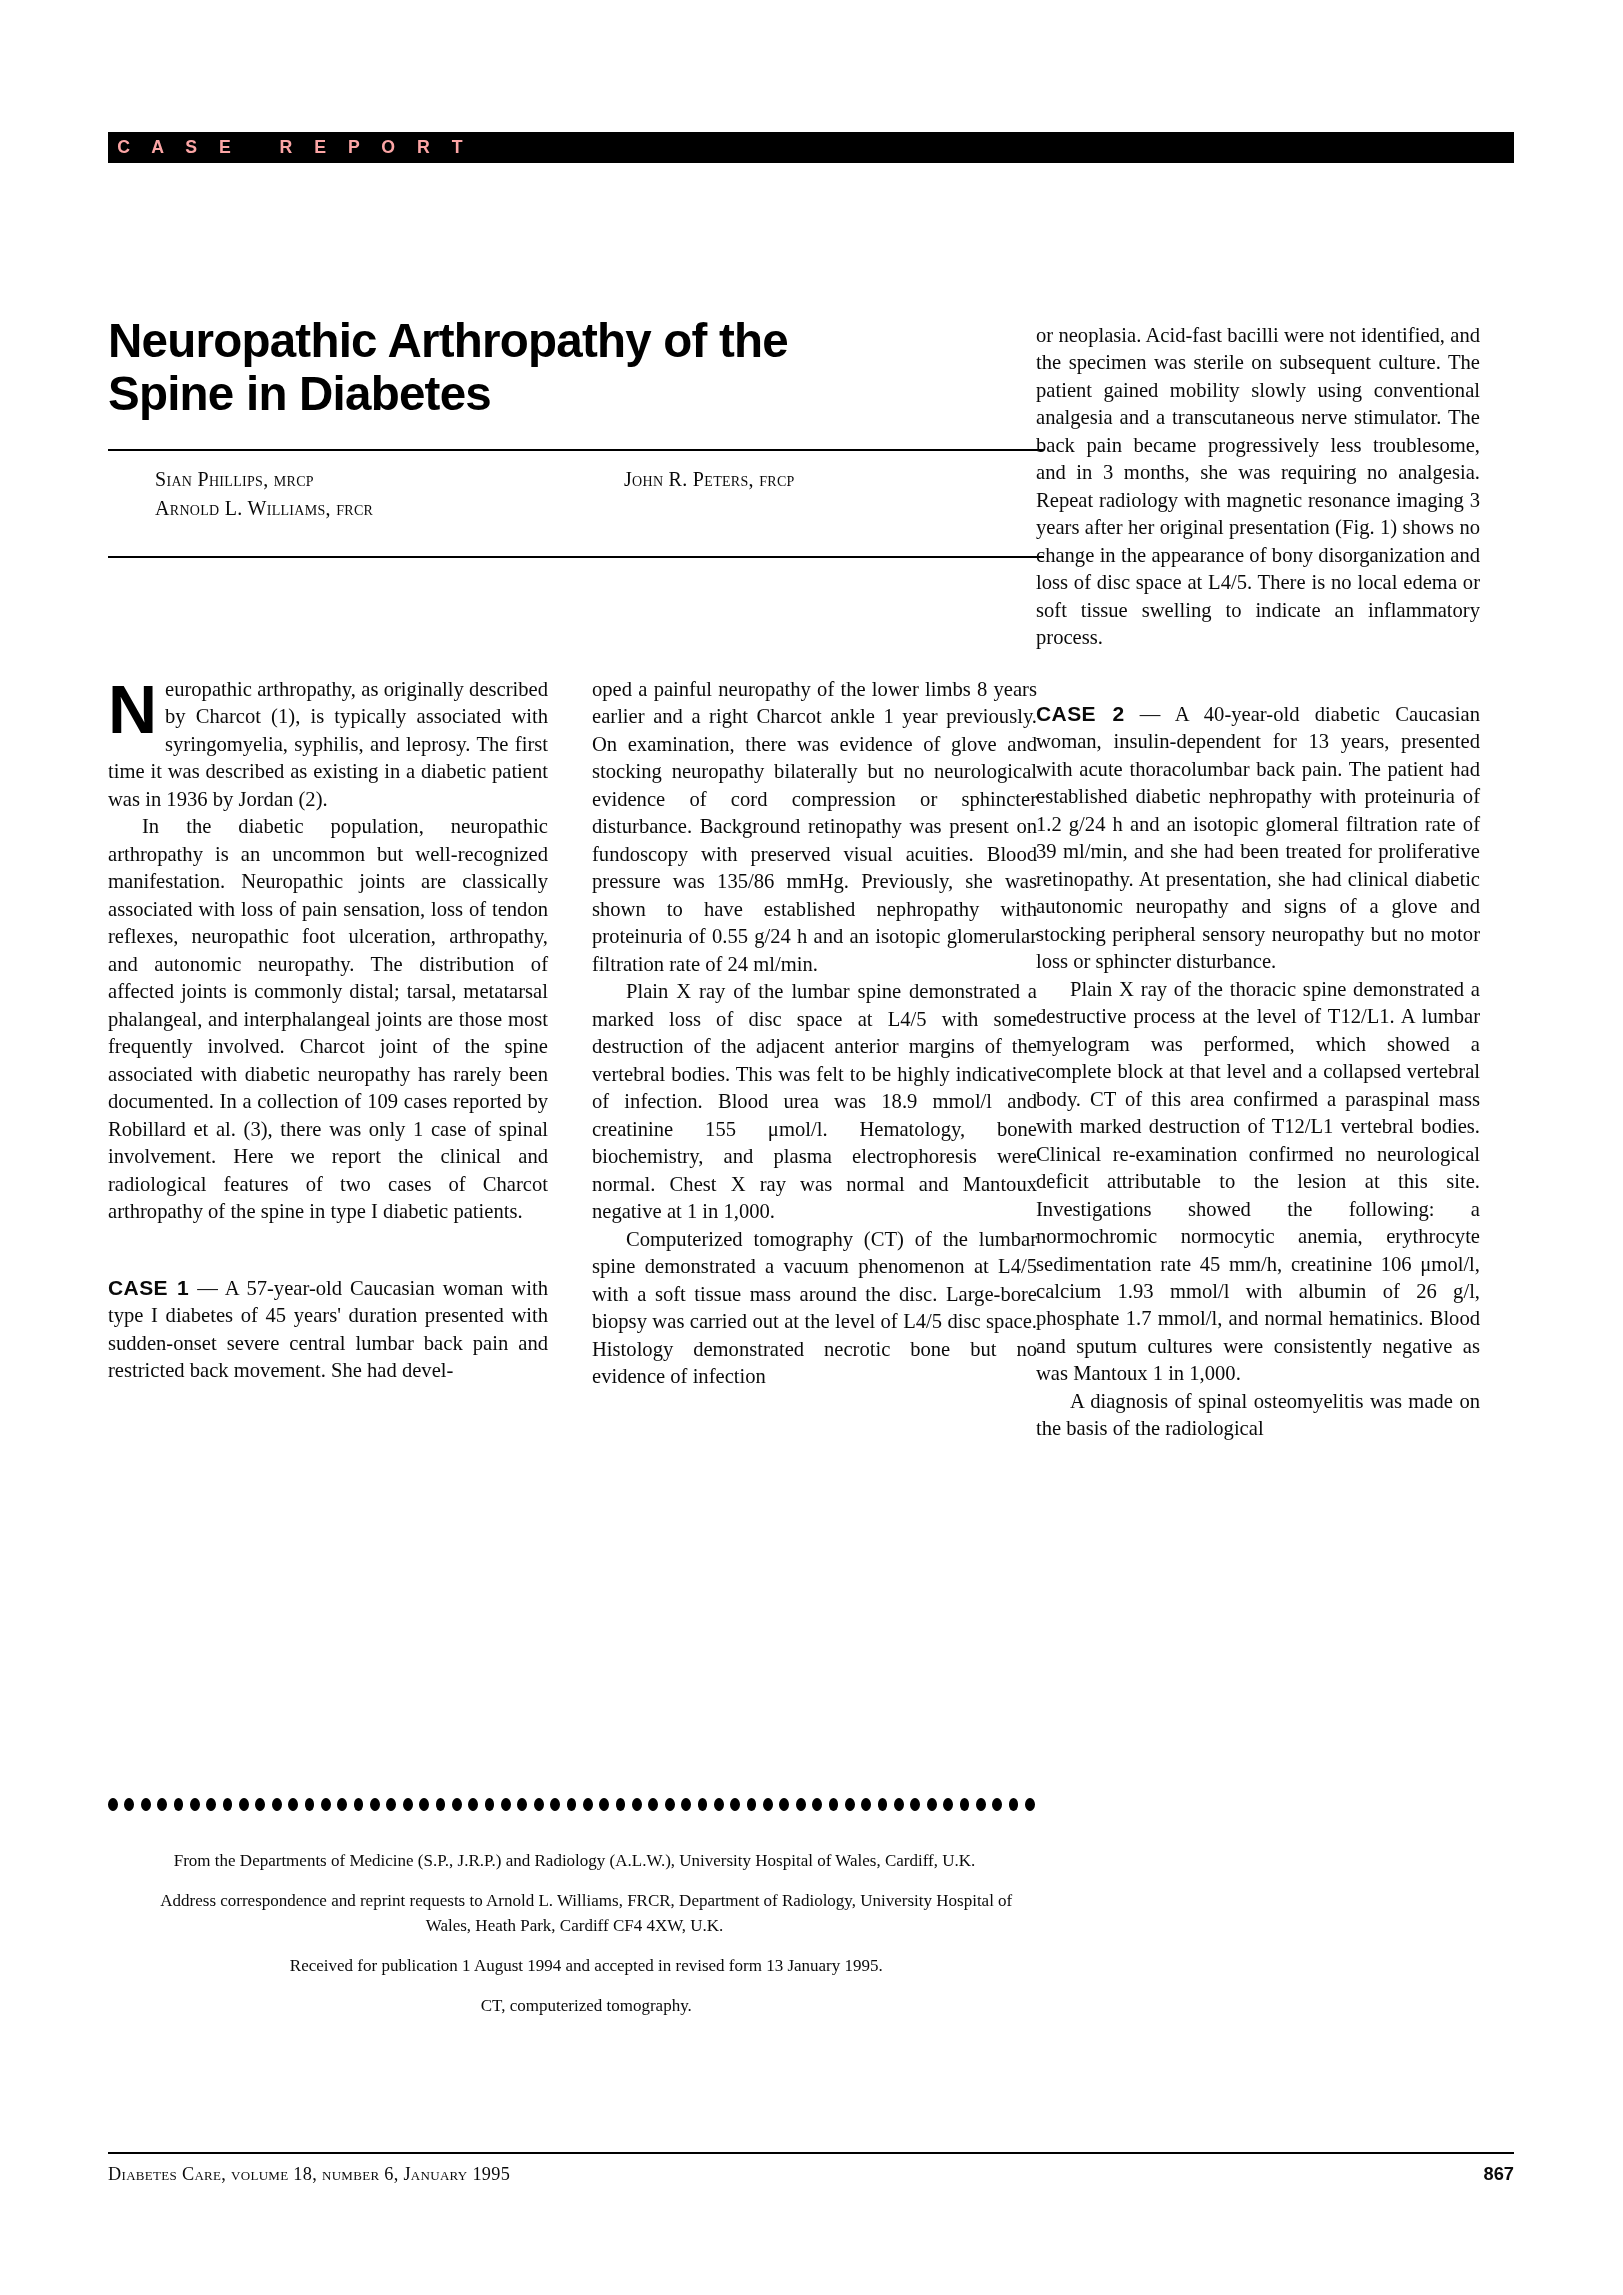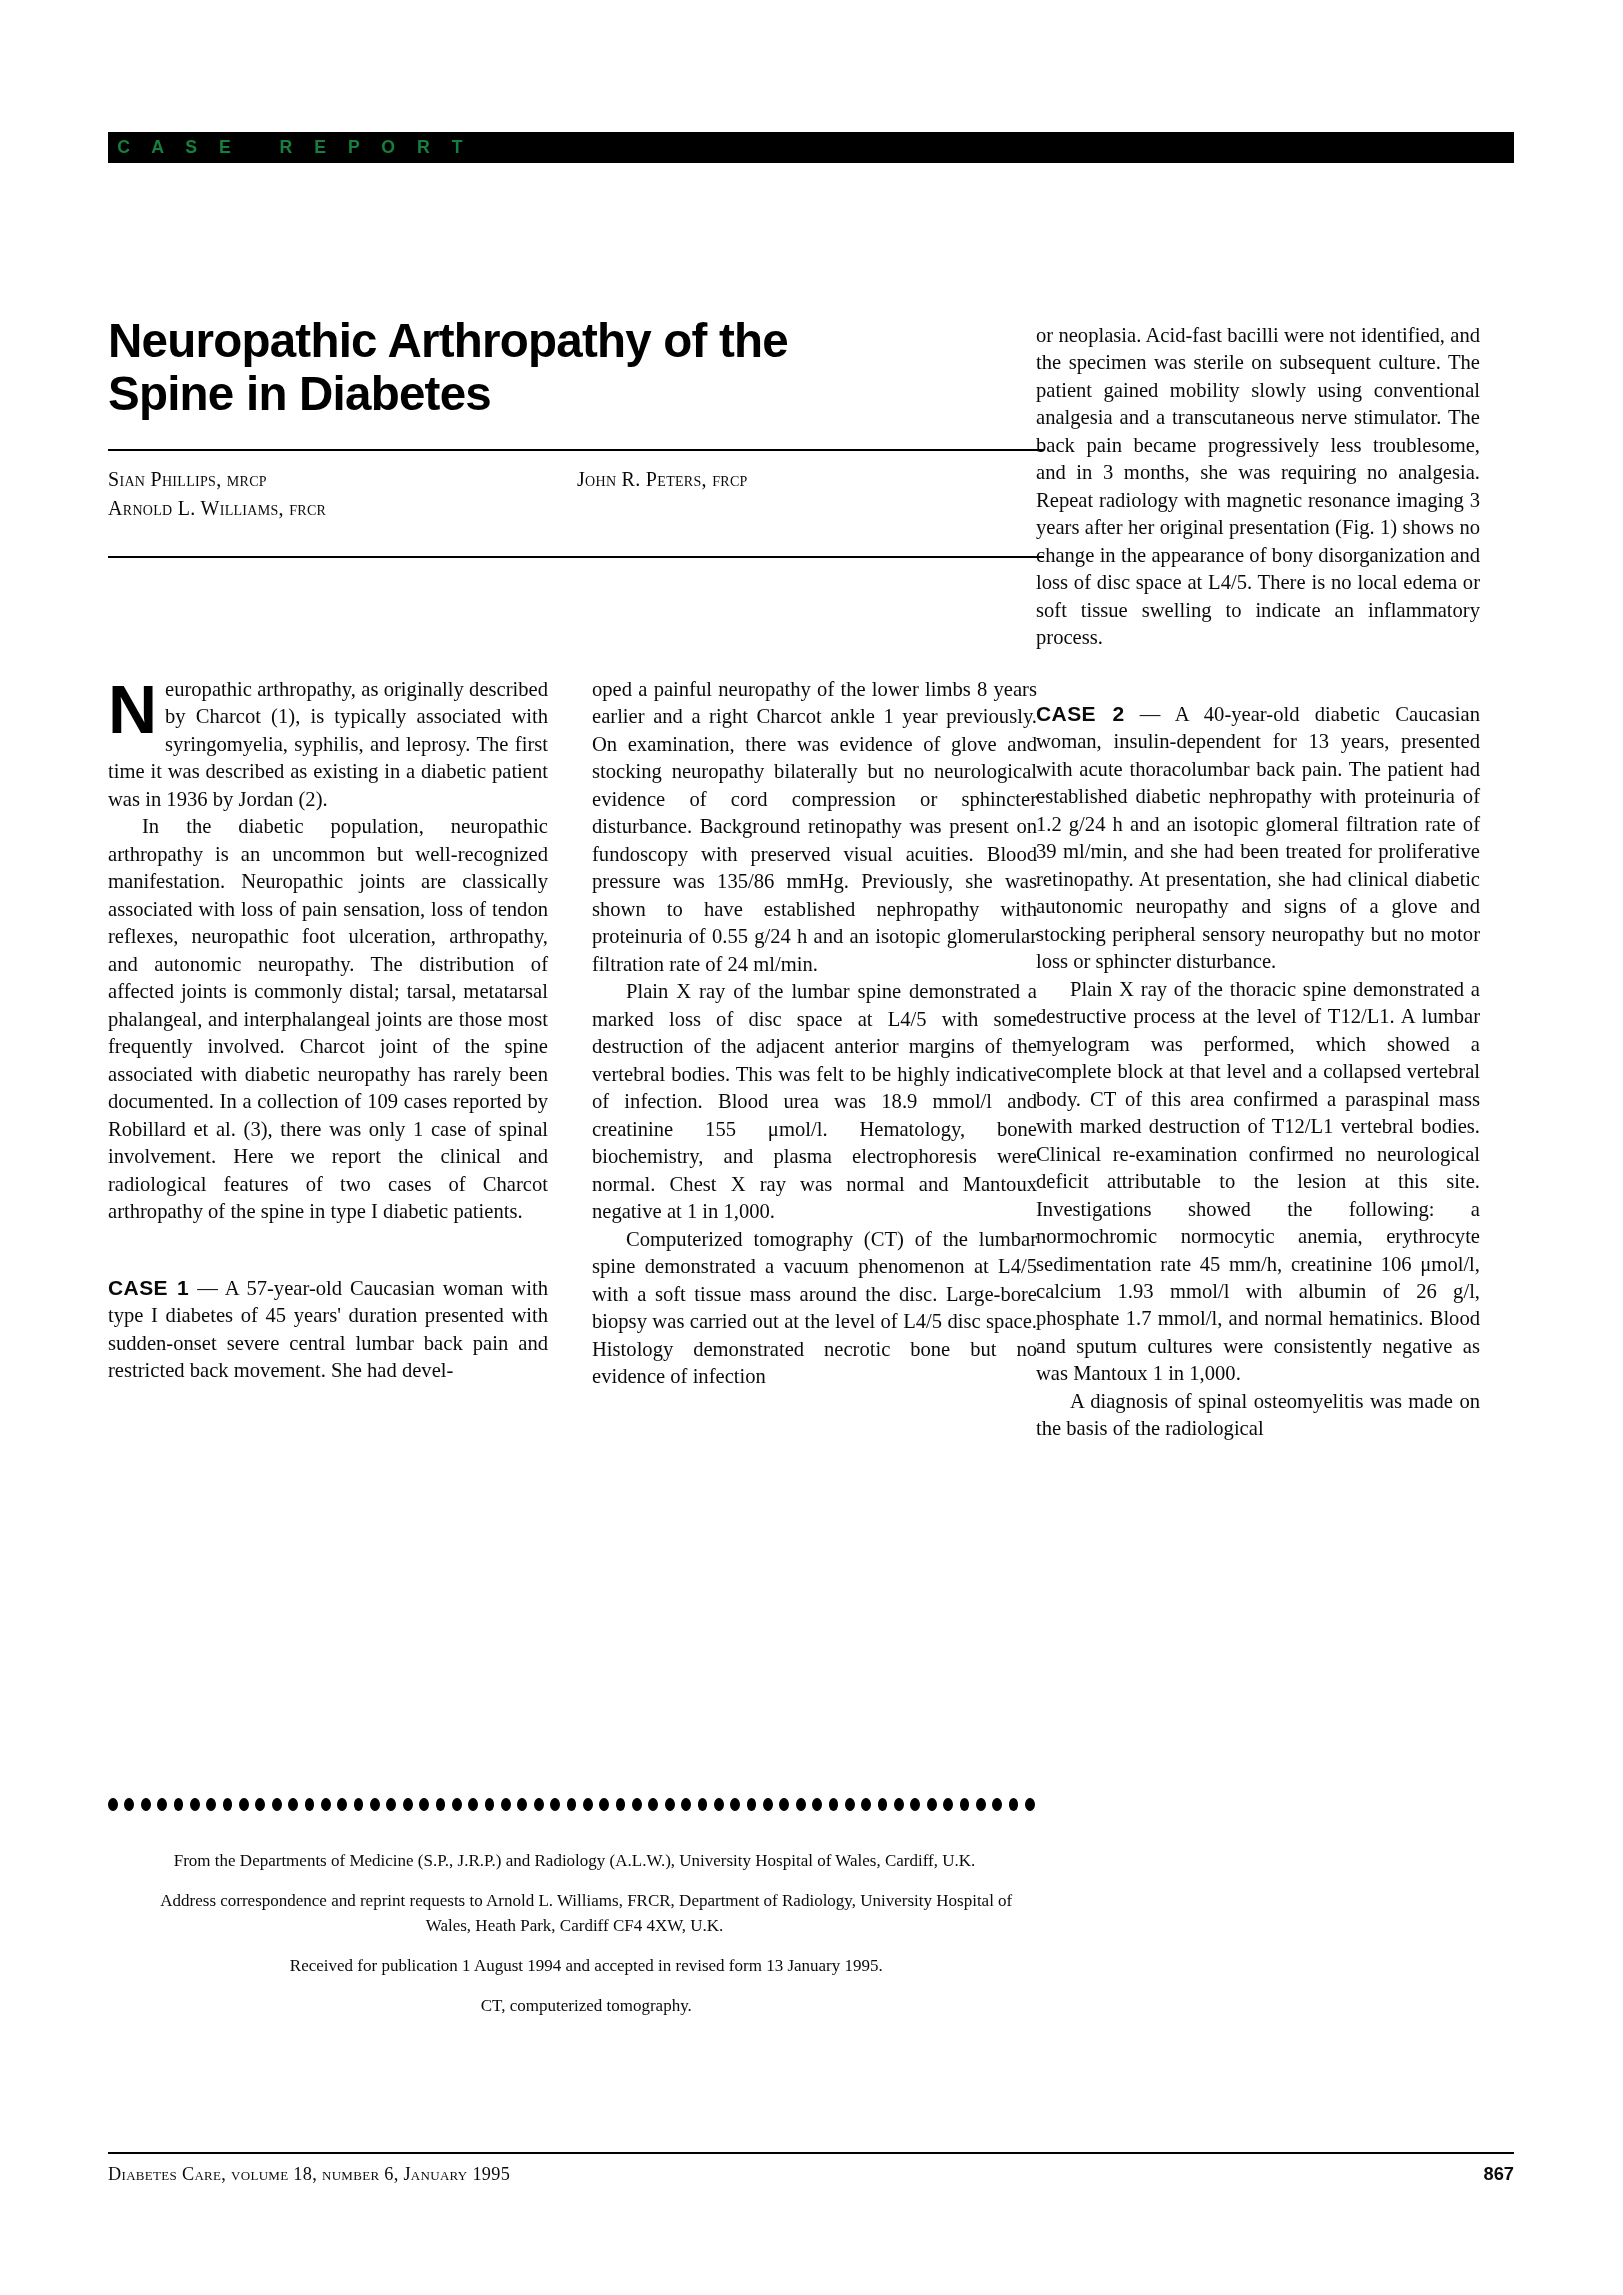--- a/index.html
+++ b/index.html
@@ -28,21 +28,21 @@
     top: 132px;
     width: 1406px;
     height: 31px;
     background: #000000;
     display: flex;
     align-items: center;
     padding-left: 9.2px;
     box-sizing: border-box;
   }
   .banner-label {
-    color: #15803d;
+    color: #fca5a5;
     font-family: "Liberation Sans", "DejaVu Sans", sans-serif;
     font-weight: bold;
     font-size: 17.7px;
     letter-spacing: 8.5px;
     line-height: 1;
     white-space: pre;
   }
 
   
   .left-region {
@@ -82,20 +82,21 @@
   .author-group { position: absolute; top: 0; }
   .author-group.left { left: 0; }
   .author-group.right { left: 469px; }
   .author-line {
     font-family: "Liberation Serif", "DejaVu Serif", serif;
     font-size: 20px;
     line-height: 1.42;
     font-variant: small-caps;
     letter-spacing: 0.3px;
     white-space: nowrap;
+    margin-left: 47px;
   }
 
   
   .col {
     position: absolute;
     font-size: 20.6px;
     line-height: 1.335;
     text-align: justify;
     text-justify: inter-word;
     hyphens: none;

